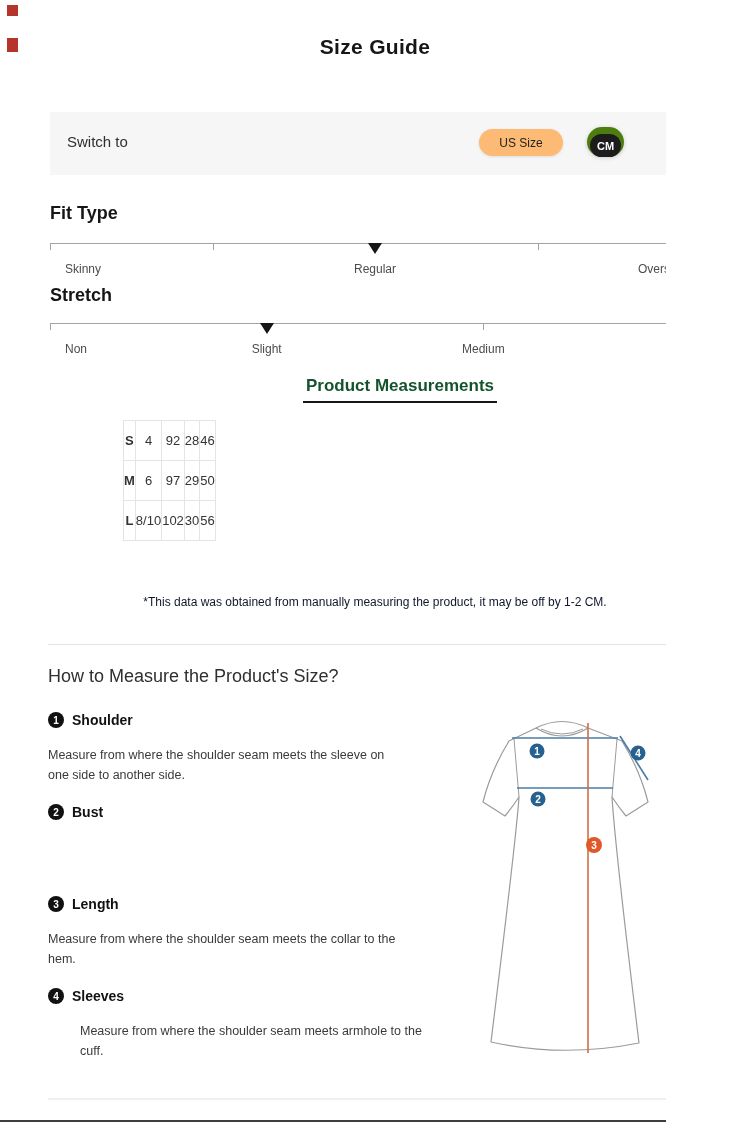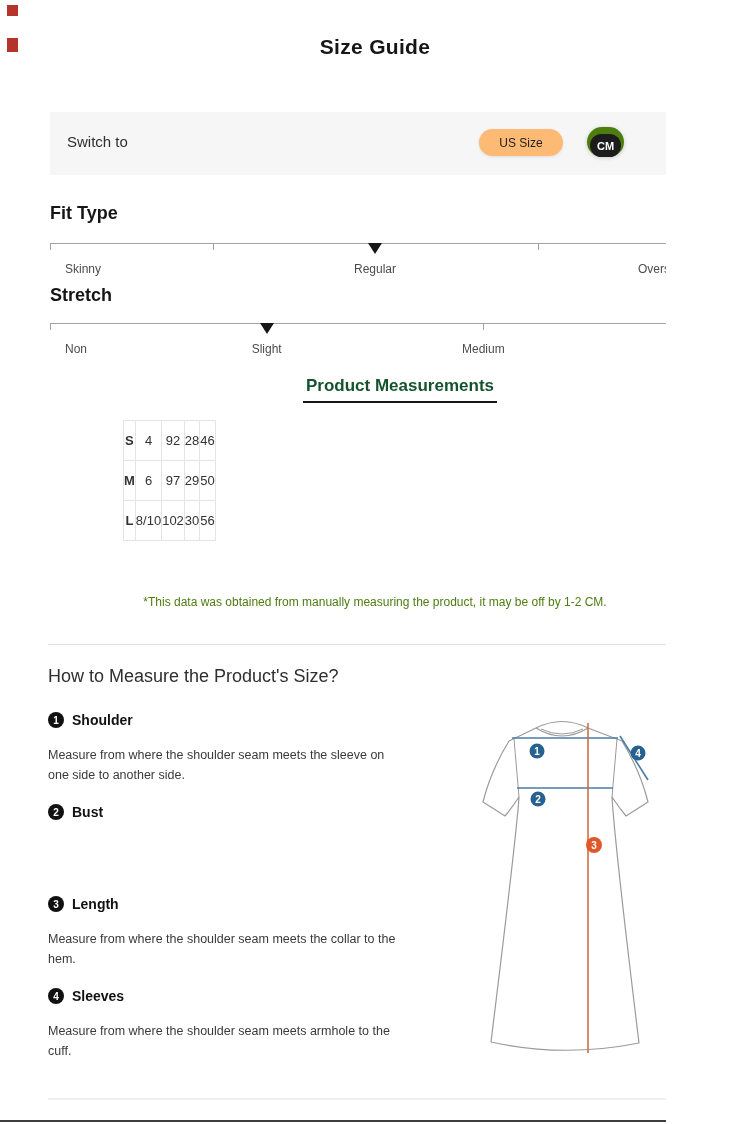--- a/index.html
+++ b/index.html
@@ -44,35 +44,35 @@
   .pm-title{position:absolute;left:400px;top:376px;transform:translateX(-50%);
             font-size:17px;font-weight:bold;color:#14532d;
             border-bottom:2px solid #161616;padding:0 3px 5px 3px;white-space:nowrap;}
   table.size-table{position:absolute;left:123px;top:420px;border-collapse:collapse;
                    background:#fff;}
   table.size-table td,table.size-table th{border:1px solid #e4e4e4;height:39px;
                    text-align:center;vertical-align:middle;font-size:13px;color:#333;padding:0;}
   table.size-table th{font-weight:bold;}
   .c0{width:89px;}.c1{width:87px;}.c2{width:86px;}.c3{width:89px;}.c4{width:89px;}
   .footnote{position:absolute;left:0;top:595px;width:750px;text-align:center;
-            font-size:12px;color:#4d7c0f;}
+            font-size:12px;color:#0f172a;}
   .divider{position:absolute;left:48px;top:644px;width:676px;height:1px;background:#e2e2e2;}
 
   
   .htm-title{position:absolute;left:48px;top:666px;font-size:18px;color:#2f2f2f;}
   .htm-item-header{position:absolute;left:48px;display:flex;align-items:center;}
   .num-badge{width:16px;height:16px;border-radius:50%;background:#111;color:#fff;
              font-size:10px;font-weight:bold;display:flex;align-items:center;
              justify-content:center;flex:0 0 16px;}
   .htm-item-label{margin-left:8px;font-size:14px;font-weight:bold;color:#111;}
   .htm-desc{position:absolute;left:48px;width:358px;font-size:12.5px;line-height:20px;color:#3a3a3a;}
   #hdr1{top:712px;} #desc1{top:745px;}
   #hdr2{top:804px;} #desc2{top:837px;}
   #hdr3{top:896px;} #desc3{top:929px;}
-  #hdr4{top:988px;} #desc4{top:1021px;}
+  #hdr4{top:988px;} #desc4{top:1021px;margin-left:32px;}
 
   .diagram{position:absolute;left:478px;top:710px;}
 
   .bottom-divider{position:absolute;left:48px;top:1098px;width:654px;height:2px;background:#f0f0f0;}
   .bottom-bar{position:absolute;left:0;top:1120px;width:690px;height:2px;background:#3d3d3d;}
 </style>
 </head>
 <body>
 
 <div id="page">

